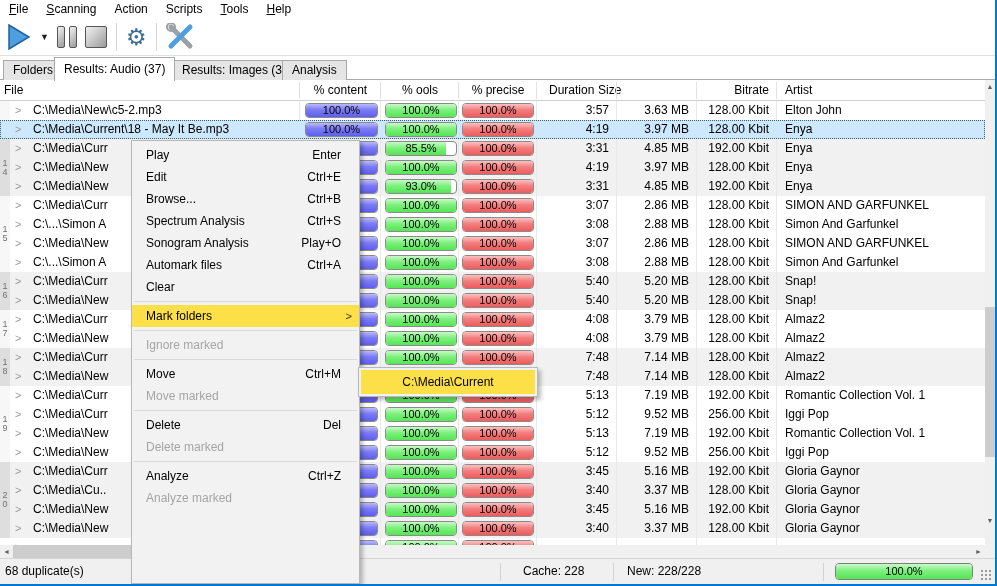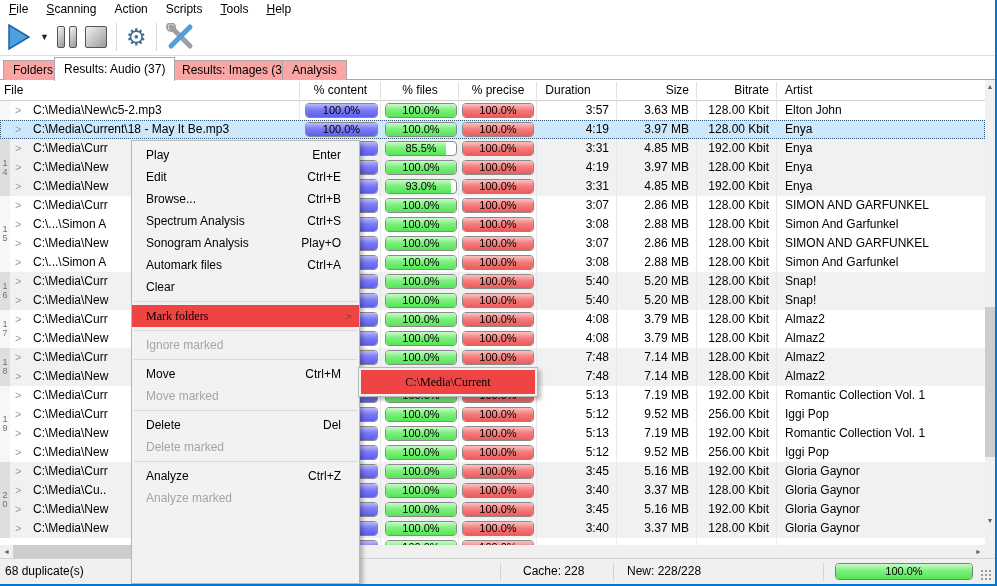--- a/index.html
+++ b/index.html
@@ -18,21 +18,21 @@
   .tsep { width:1px; height:28px; background:#d6d6d6; margin:0 5px; }
   .caret { font-size:9px; color:#222; margin-left:2px; }
   .pausebars { display:flex; gap:4px; }
   .pausebars i, .stopsq { display:block; background:linear-gradient(135deg,#f2f2f2,#9a9a9a); border:1px solid #555; border-radius:2px; }
   .pausebars i { width:8px; height:22px; }
   .stopsq { width:22px; height:22px; }
   .gear { font-size:23px; color:#3e6e96; line-height:24px; }
 
   
   .tabbar { position:absolute; left:0; top:57px; width:100%; height:23px; border-bottom:1px solid #a9a9a9; }
-  .tab { position:absolute; top:3px; height:20px; line-height:19px; padding:0 9px; background:#fca5a5;
+  .tab { position:absolute; top:3px; height:20px; line-height:19px; padding:0 9px; background:#e5e5e5;
          border:1px solid #a9a9a9; border-bottom:none; }
   .tab.active { top:0; height:24px; line-height:22px; background:#fff; z-index:2; }
 
   
   .thead { position:absolute; left:0; top:80px; width:985px; height:21px; background:#fff; border-bottom:1px solid #cfcfcf; }
   .hcell { position:absolute; top:0; height:21px; line-height:21px; overflow:hidden; white-space:nowrap; }
   .hsep  { position:absolute; top:2px; height:17px; width:1px; background:#e0e0e0; }
   .sortmark { position:absolute; left:141px; top:-4px; font-size:9px; color:#888; }
 
   
@@ -82,21 +82,21 @@
   .grip { position:absolute; right:4px; bottom:4px; width:10px; height:10px;
           background:radial-gradient(circle at 1px 1px,#9a9a9a 1px,transparent 1.5px); background-size:4px 4px; }
 
   
   .cmenu { position:absolute; left:131px; top:140px; width:229px; height:444px; background:#f2f2f2;
            border:1px solid #b8b8b8; box-shadow:3px 3px 4px rgba(0,0,0,.25); z-index:50; padding-top:3px; overflow:hidden; }
   .mitem { position:relative; height:22px; line-height:22px; padding-left:14px; white-space:nowrap; }
   .mitem .sc { position:absolute; right:18px; }
   .mitem .subarrow { position:absolute; right:7px; font-size:11px; color:#333; }
   .mitem.disabled { color:#a5a5a5; }
-  .mitem.hl { background:#ef4444;font-family:Liberation Serif, serif; }
+  .mitem.hl { background:#fde047; }
   .msep { height:1px; background:#d9d9d9; margin:3px 2px; }
 
   
   .submenu { position:absolute; left:358px; top:367px; width:180px; height:30px; background:#f2f2f2;
              border:1px solid #b8b8b8; box-shadow:3px 3px 4px rgba(0,0,0,.25); z-index:60; padding:2px; }
   .submenu .mitem { height:24px; line-height:24px; text-align:center; padding-left:0; }
 </style>
 </head>
 <body>
 
@@ -145,24 +145,24 @@
     <span class="tab" style="left:3px">Folders</span>
     <span class="tab active" style="left:54px">Results: Audio (37)</span>
     <span class="tab" style="left:172px">Results: Images (31)</span>
     <span class="tab" style="left:282px">Analysis</span>
   </div>
 
   <div class="thead">
     <span class="hcell" style="left:4px;width:290px">File</span>
     <span class="sortmark">^</span>
     <span class="hcell" style="left:300px;width:81px;text-align:center">% content</span>
-    <span class="hcell" style="left:381px;width:78px;text-align:center">% files</span>
+    <span class="hcell" style="left:381px;width:78px;text-align:center">% ools</span>
     <span class="hcell" style="left:459px;width:78px;text-align:center">% precise</span>
-    <span class="hcell" style="left:532px;width:72px;text-align:center">Duration</span>
-    <span class="hcell" style="left:617px;width:72px;text-align:right">Size</span>
+    <span class="hcell" style="left:549px;width:72px;text-align:left">Duration</span>
+    <span class="hcell" style="left:598px;width:72px;">Size</span>
     <span class="hcell" style="left:697px;width:72px;text-align:right">Bitrate</span>
     <span class="hcell" style="left:785px;width:196px">Artist</span>
     <span class="hsep" style="left:299px"></span>
       <span class="hsep" style="left:380px"></span>
     <span class="hsep" style="left:458px"></span>
       <span class="hsep" style="left:536px"></span>
     <span class="hsep" style="left:616px"></span>
       <span class="hsep" style="left:696px"></span>
     <span class="hsep" style="left:776px"></span>
   </div>

